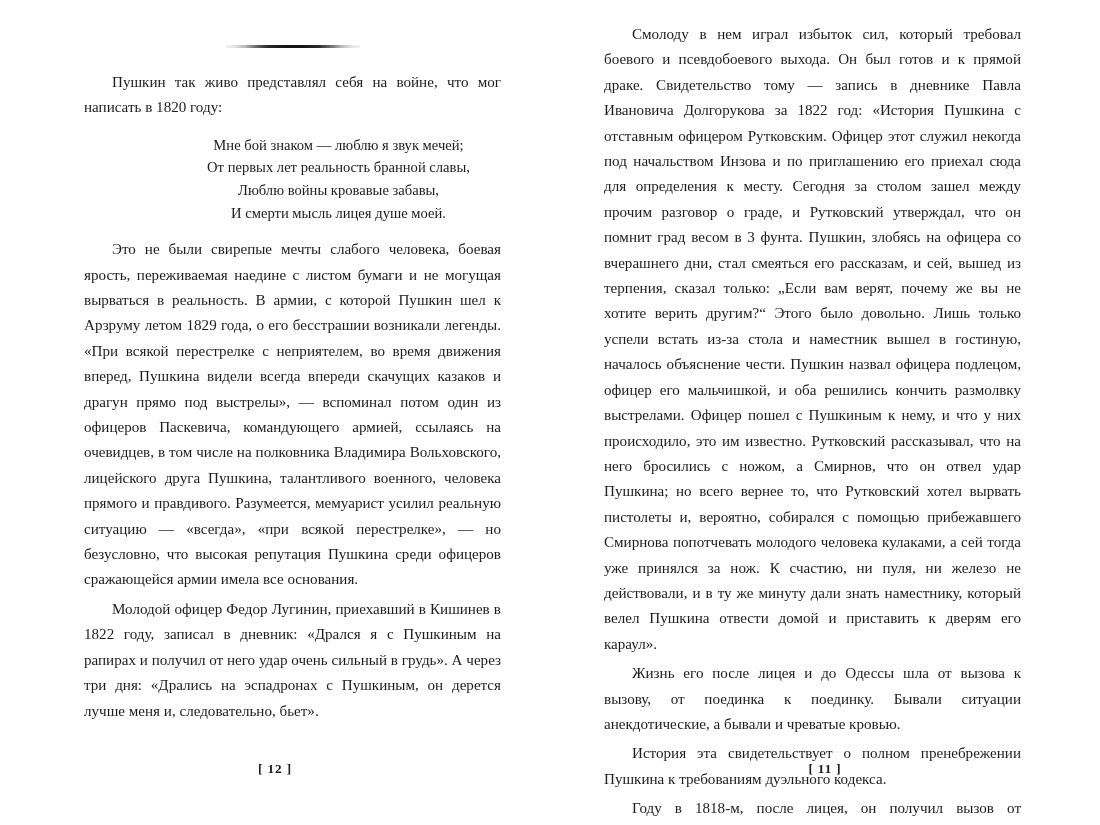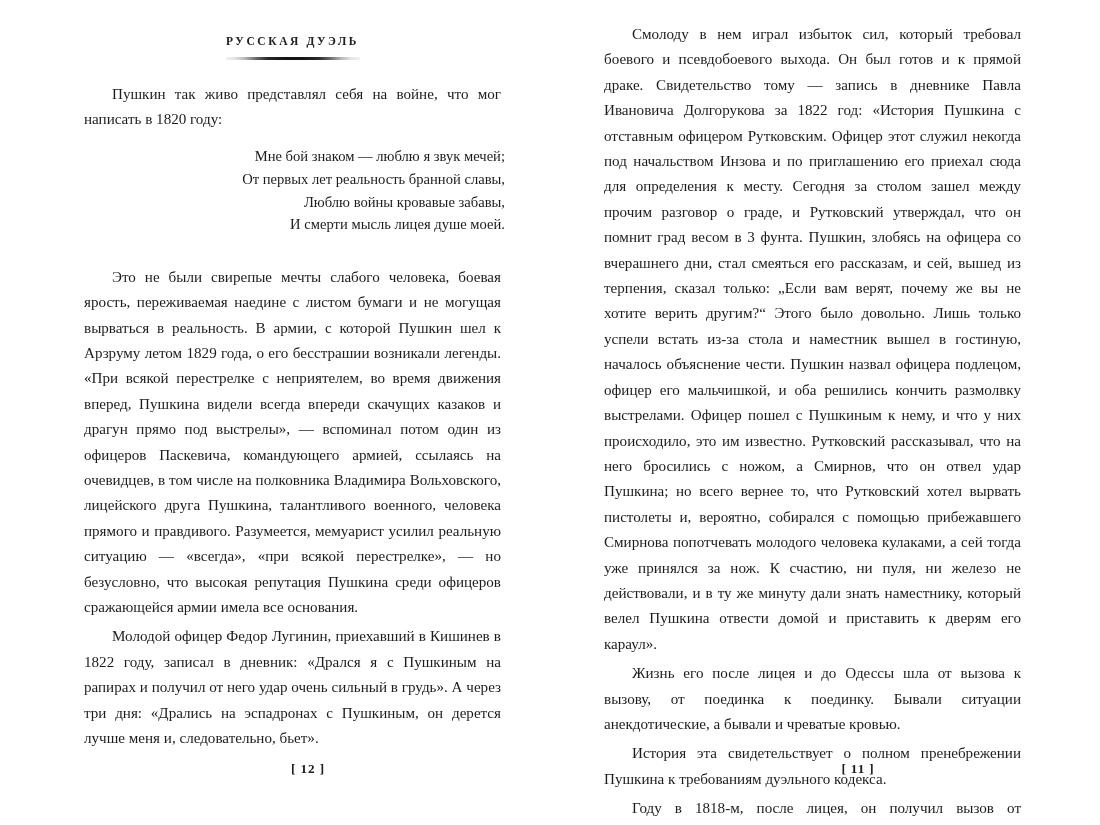--- a/index.html
+++ b/index.html
@@ -76,23 +76,23 @@
     hyphens: auto;
     -webkit-hyphens: auto;
   }
   .textblock p {
     margin: 4px;
     text-indent: 28px;
   }
 
   
   .verse {
-    margin: 13px 0 29px 0;
+    margin: 13px 0 13px 0;
     padding-left: 92px;
-    text-align: right;
+    text-align: center;
     hyphens: none;
   }
   .verse .line {
     display: block;
     text-indent: 0;
     margin: 0;
     font-size: 14.6px;
     line-height: 22.6px;
     white-space: nowrap;
   }
@@ -101,32 +101,30 @@
   .folio {
     position: absolute;
     bottom: 48px;
     left: 0;
     width: 100%;
     text-align: center;
     font-size: 13.2px;
     font-weight: bold;
     letter-spacing: 0.9px;
     color: #1c1c1c;
-    padding-left: 33px;
   }
 </style>
 </head>
 <body>
 
 <div class="spread">
 
   <div class="page page-left">
 
     <div class="runhead">
-      <span class="runhead-title">РУССКАЯ ДУЭЛЬ</span>
       <div class="runhead-rule"></div>
     </div>
 
     <div class="textblock">
 
       <p>Пушкин так живо представлял себя на войне, что мог написать в 1820 году:</p>
 
       <div class="verse">
         <span class="line">Мне бой знаком — люблю я звук мечей;</span>
         <span class="line">От первых лет реальность бранной славы,</span>

